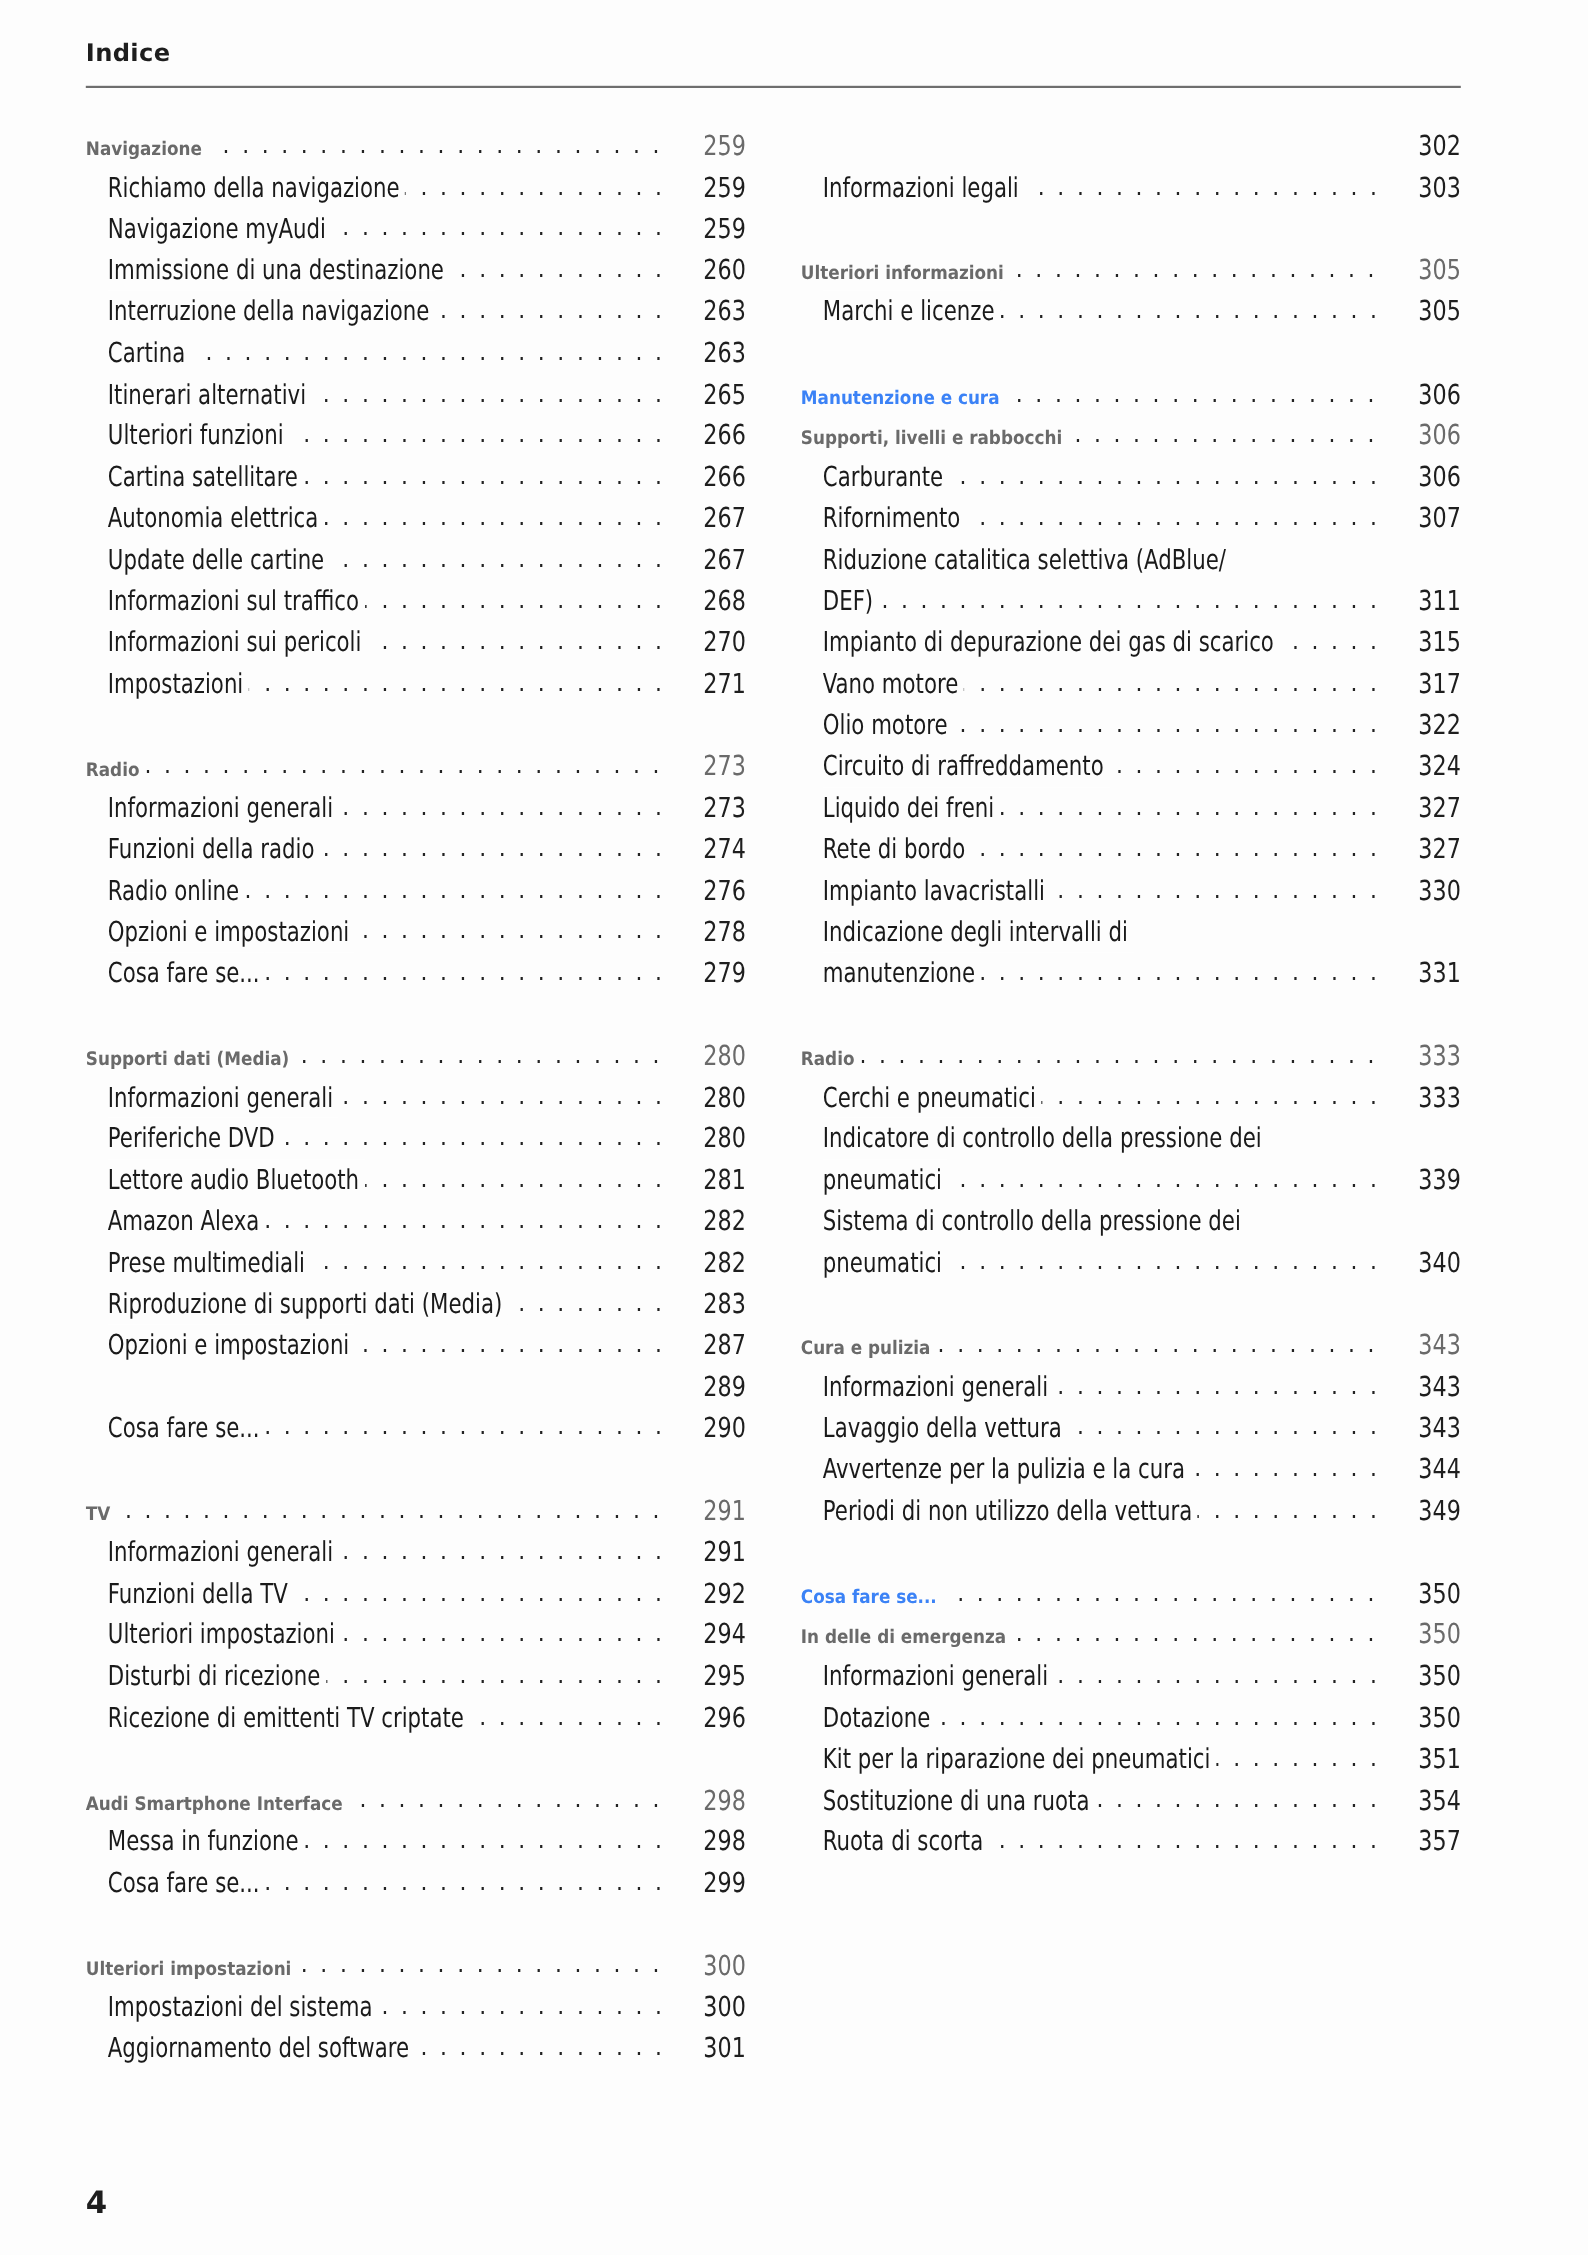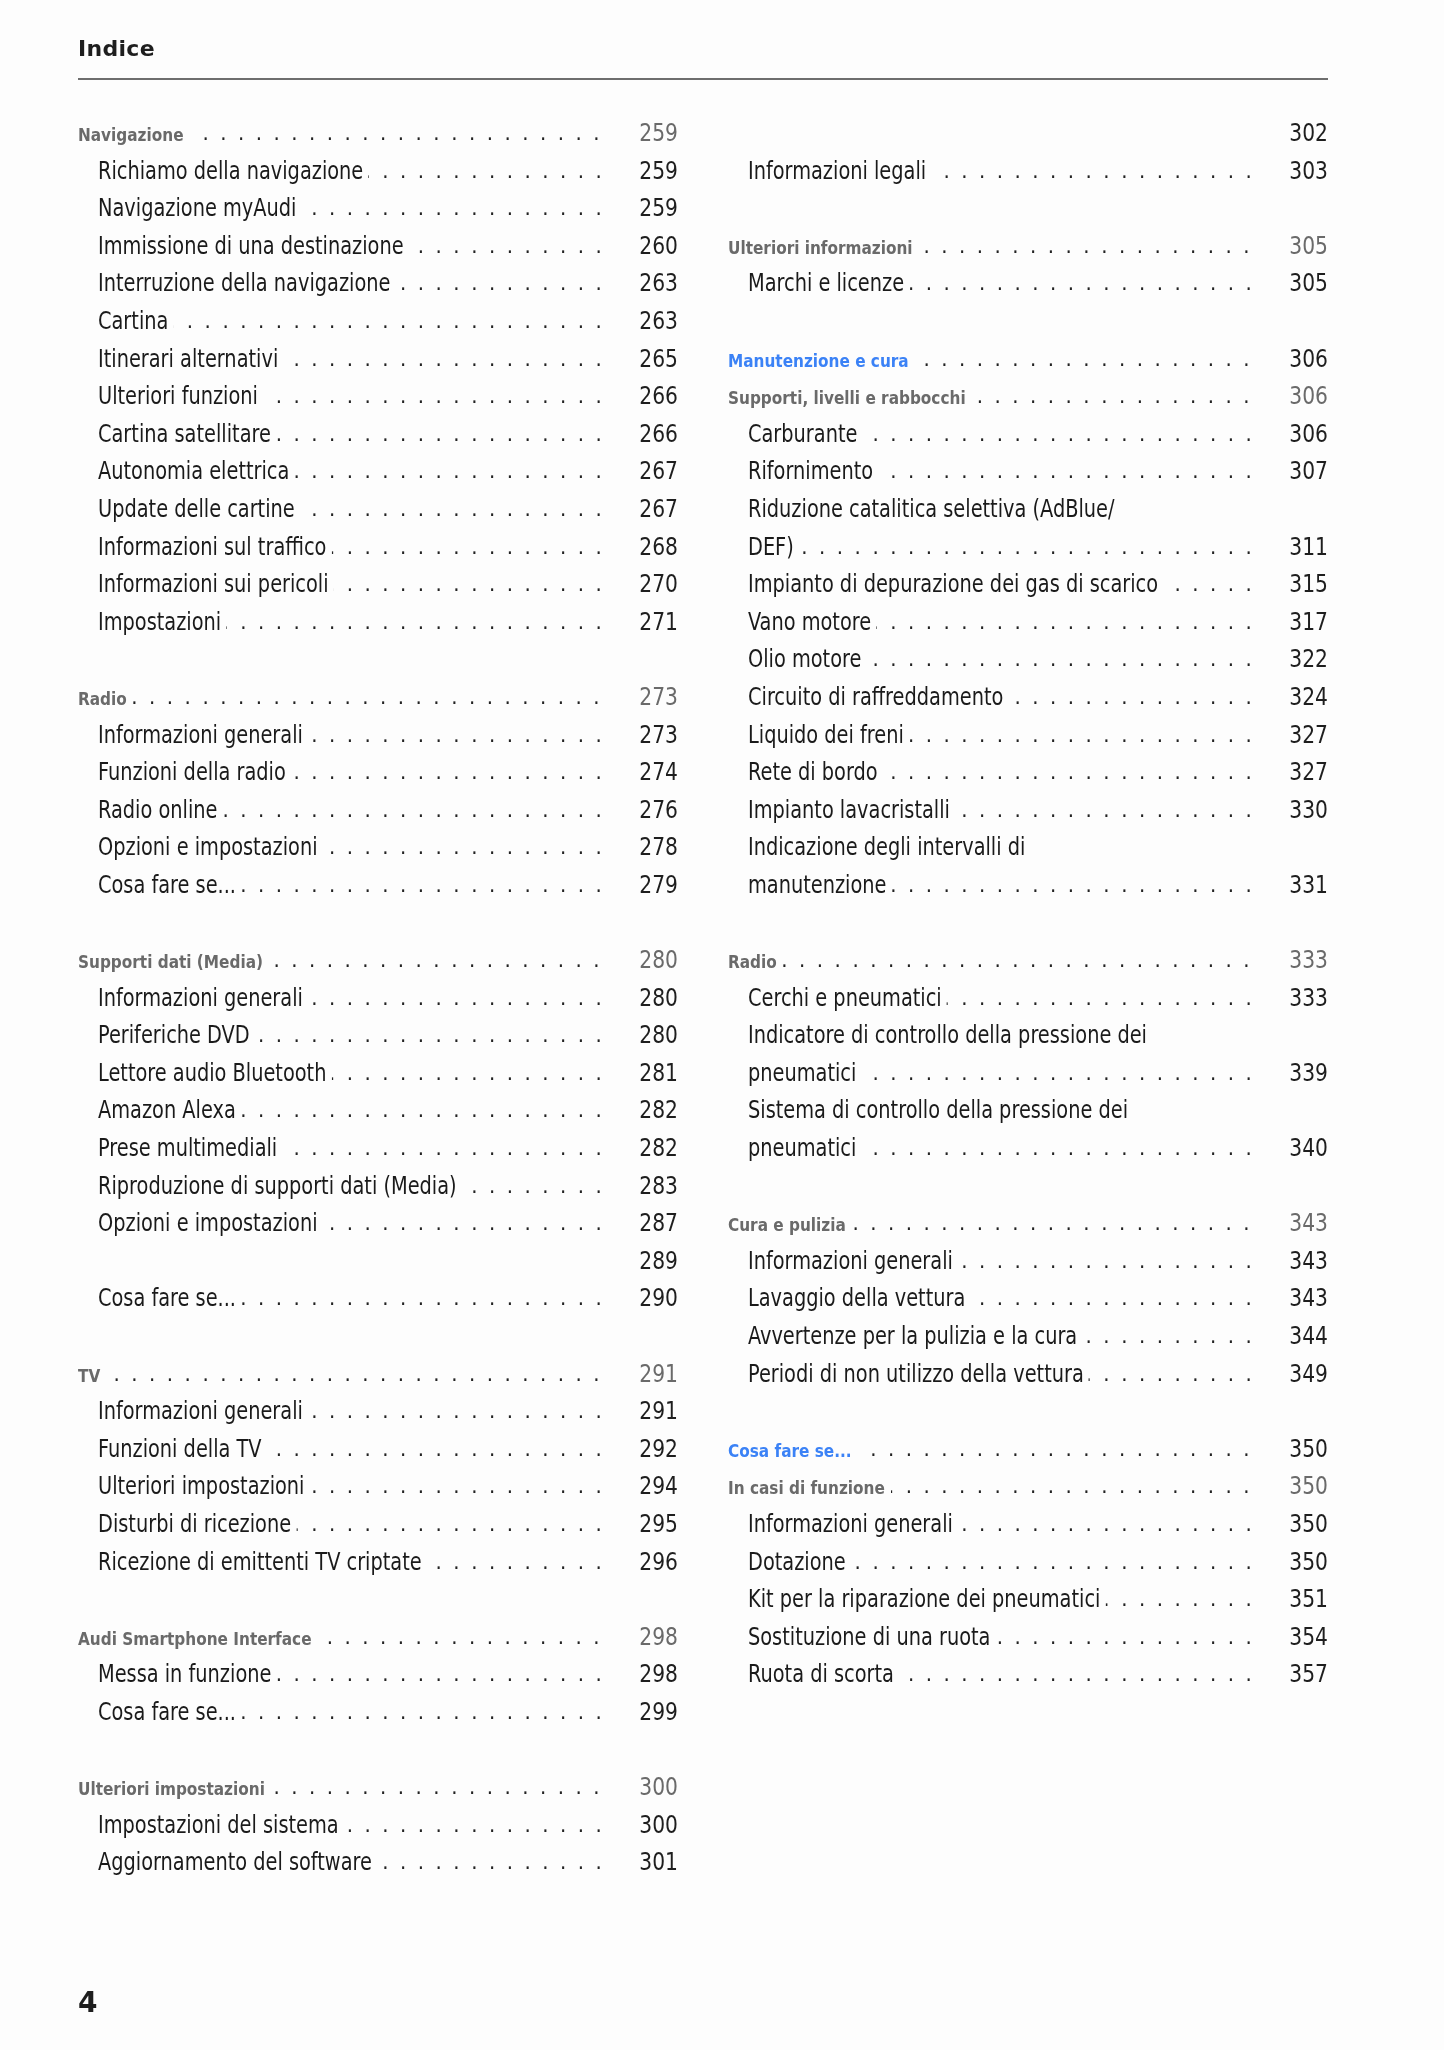--- a/index.html
+++ b/index.html
@@ -323,21 +323,21 @@
     <div class="row">
       <div class="t dots"><span class="lbl">Periodi di non utilizzo della vettura</span></div>
       <div class="n">349</div>
     </div>
     <div class="row gap"></div>
     <div class="row h dark">
       <div class="t dots"><span class="lbl">Cosa fare se...</span></div>
       <div class="n">350</div>
     </div>
     <div class="row h">
-      <div class="t dots"><span class="lbl">In casi di funzione</span></div>
+      <div class="t dots"><span class="lbl">In delle di emergenza</span></div>
       <div class="n">350</div>
     </div>
     <div class="row">
       <div class="t dots"><span class="lbl">Informazioni generali</span></div>
       <div class="n">350</div>
     </div>
     <div class="row">
       <div class="t dots"><span class="lbl">Dotazione</span></div>
       <div class="n">350</div>
     </div>

